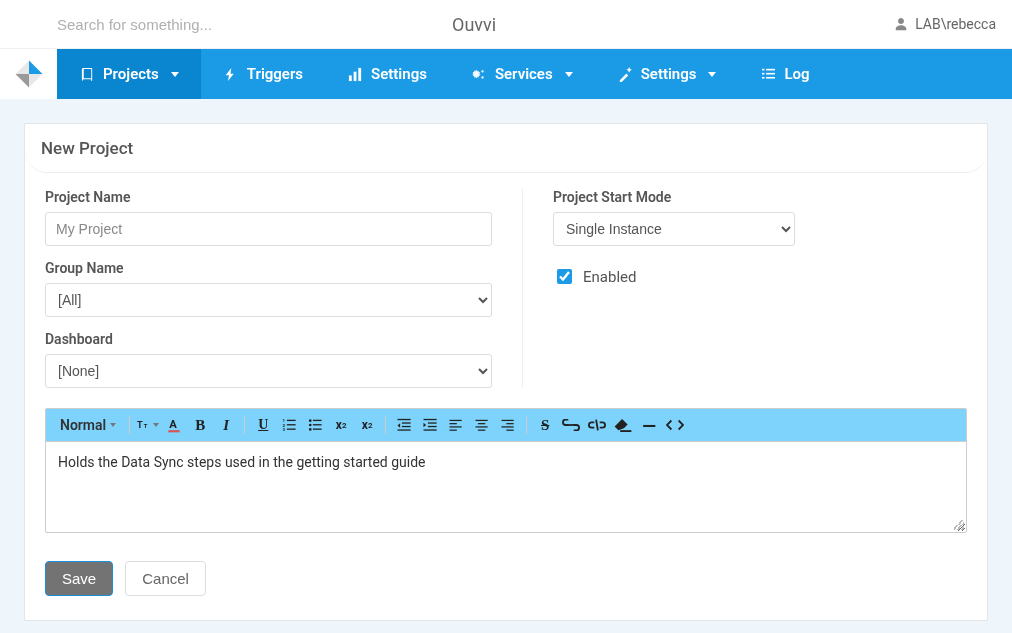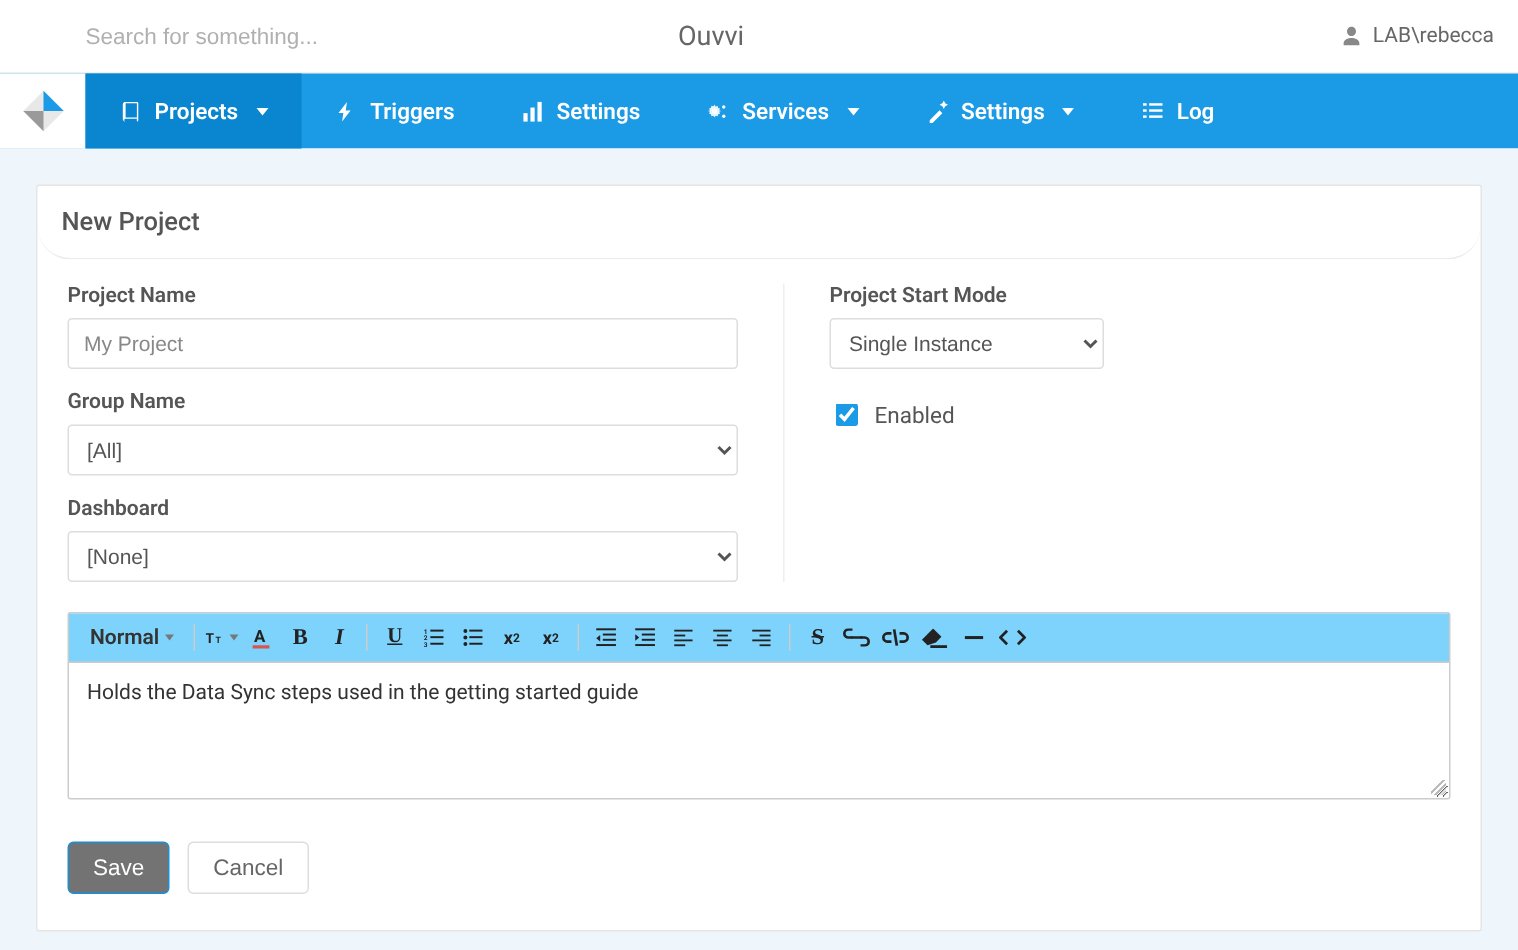--- a/index.html
+++ b/index.html
@@ -146,21 +146,21 @@
     width: 100%;
     height: 34px;
     padding: 5px 8px;
     border: 1px solid #ddd;
     border-radius: 3px;
     font-size: 14px;
     color: #555;
     background: #fff;
   }
   .start-mode-select {
-    width: 183px;
+    width: 242px;
   }
   .checkbox-row {
     display: flex;
     align-items: center;
     gap: 8px;
     margin-top: 20px;
     color: #555;
     font-size: 15px;
   }
   .checkbox-row input { accent-color: #1b9ae6; width:15px; height:15px; }

